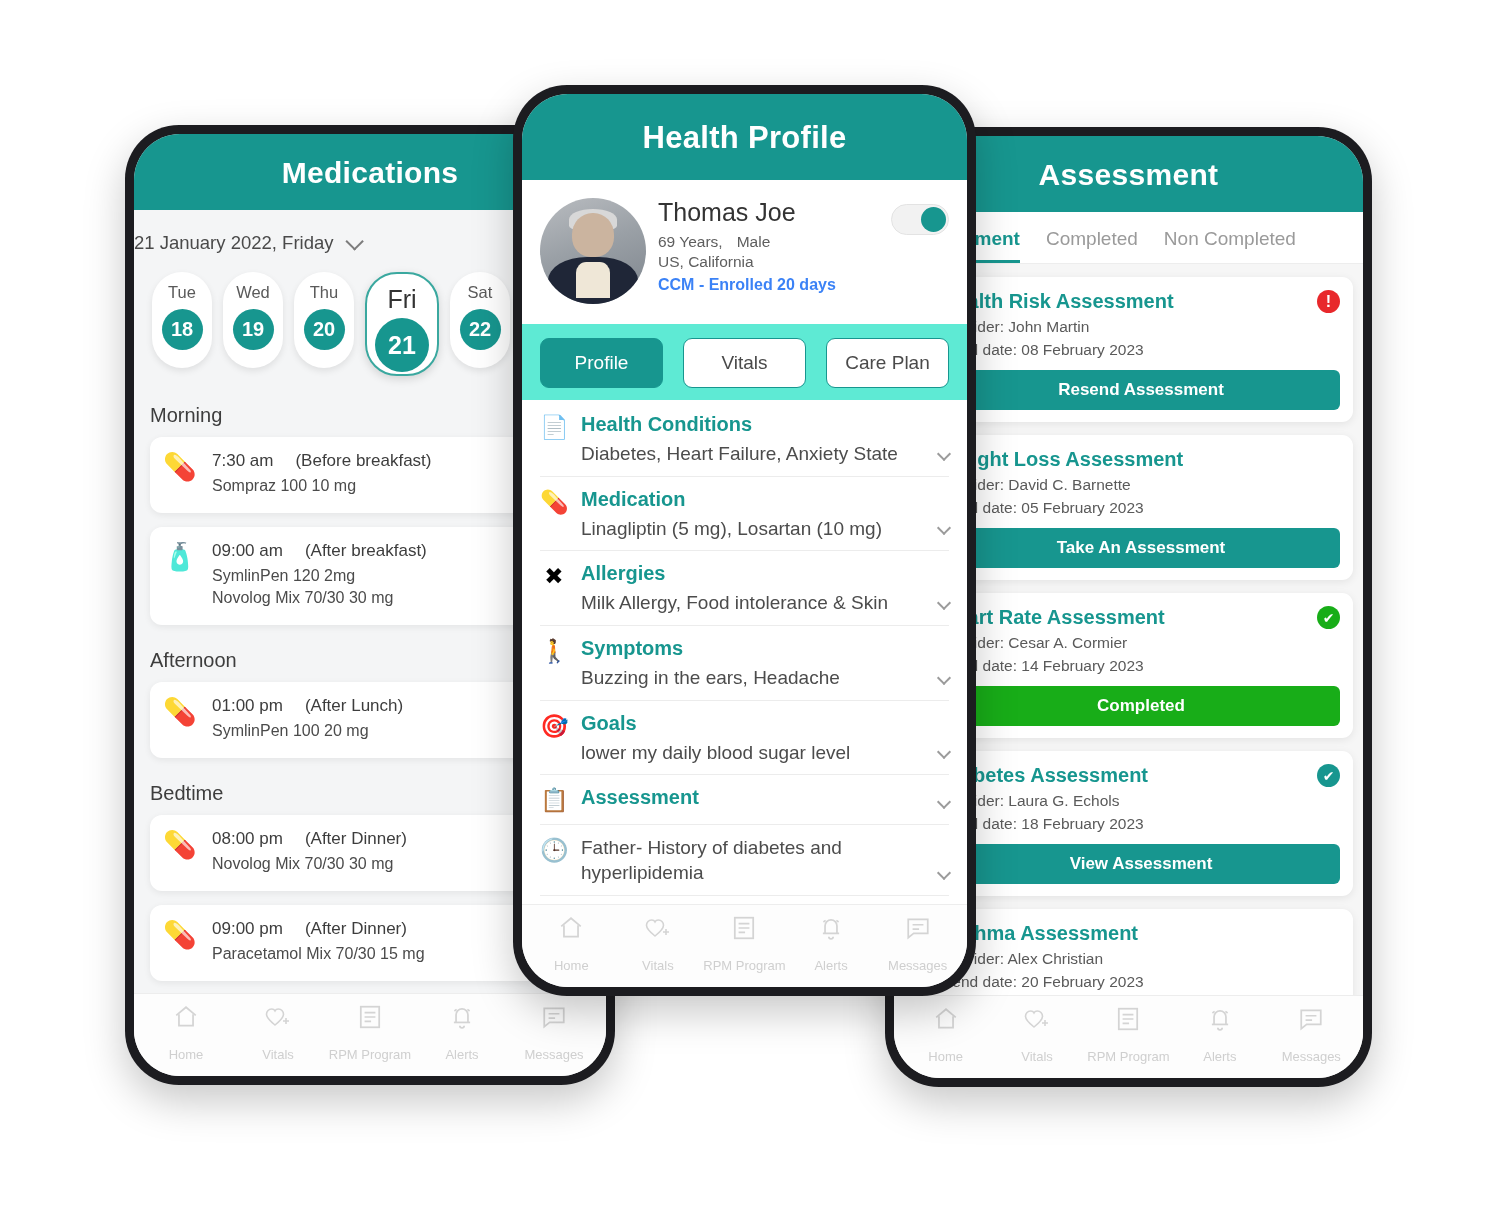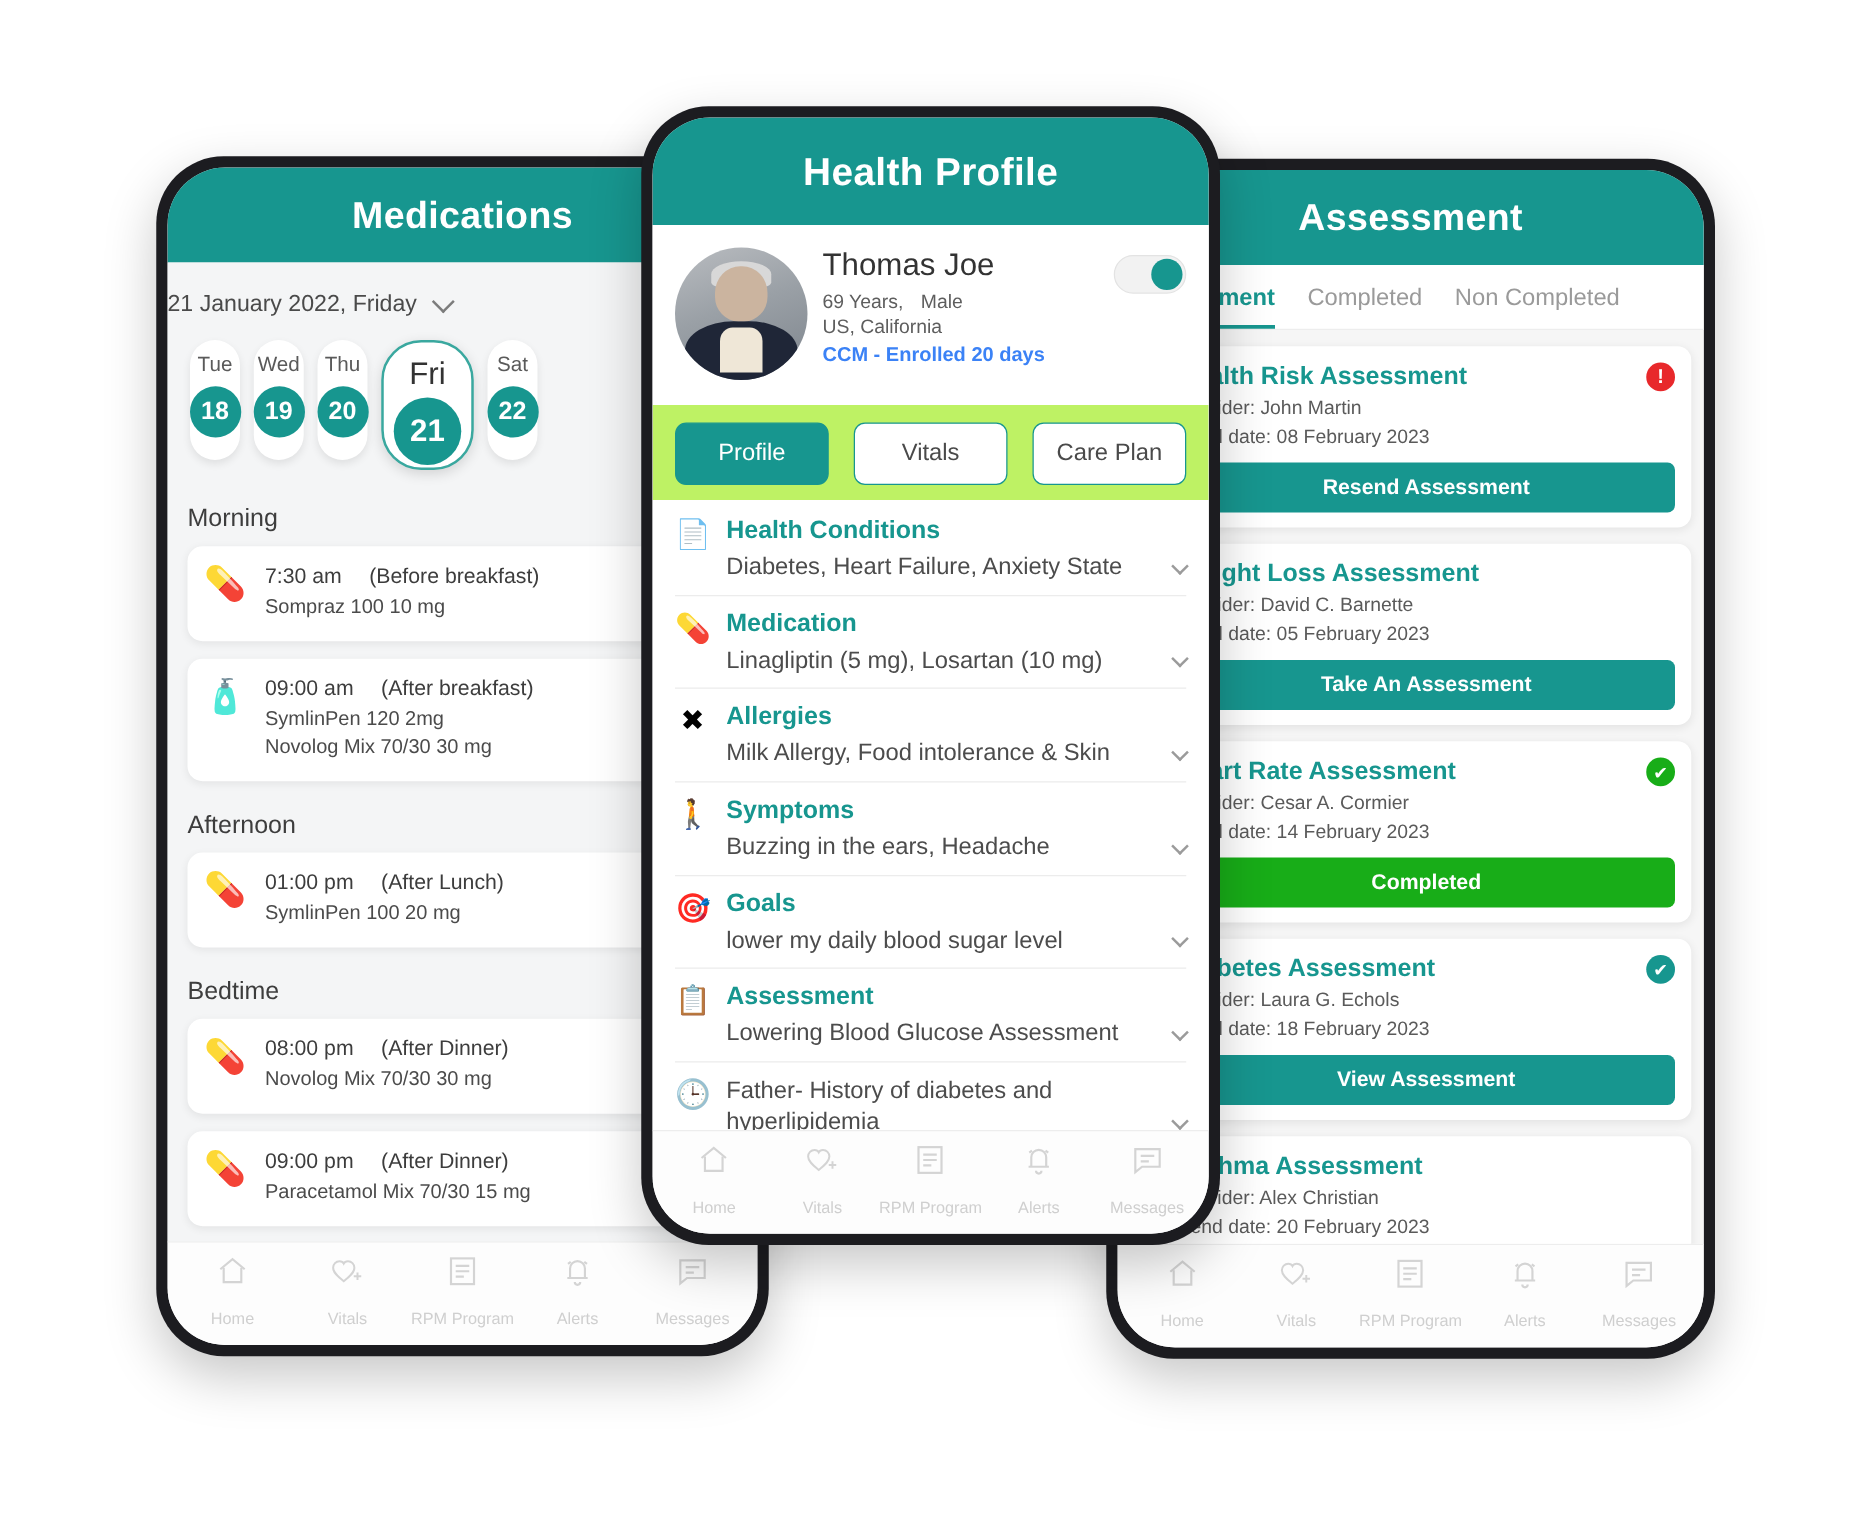--- a/index.html
+++ b/index.html
@@ -63,21 +63,21 @@
 
   
   .date-row {
     display: flex; align-items: center; justify-content: flex-start; gap: 12px;
     padding: 22px 0 14px; font-size: 18.5px; color: #4a4a4a;
   }
   .chev { display:inline-block; width: 13px; height: 13px; border-right: 2.4px solid #7c7c7c;
           border-bottom: 2.4px solid #7c7c7c; transform: rotate(45deg) translateY(-3px); }
   .day-strip { display: flex; gap: 11px; padding: 4px 0 4px 18px; }
   .day-pill {
-    width: 40px; height: 96px; border-radius: 32px; background: #ffffff;
+    width: 60px; height: 96px; border-radius: 32px; background: #ffffff;
     box-shadow: 0 3px 7px rgba(0,0,0,.09);
     display: flex; flex-direction: column; align-items: center; justify-content: flex-start;
     padding-top: 11px; flex: 0 0 auto;
   }
   .day-pill.sel { border: 2px solid #3aa89f; width: 74px; height: 104px; padding-top: 11px;
                   box-shadow: 0 3px 10px rgba(0,0,0,.14); }
   .day-name { font-size: 16.5px; color: #5a5a5a; }
   .day-pill.sel .day-name { font-size: 25px; color: #333; }
   .day-num {
     margin-top: 7px; width: 41px; height: 41px; border-radius: 50%;
@@ -117,21 +117,21 @@
   .p-meta { font-size: 15.5px; color: #5e5e5e; margin-bottom: 2px; }
   .p-meta .sep { display:inline-block; width: 14px; }
   .p-enroll { font-size: 16px; color: #3b82f6; font-weight: bold; margin-top: 5px; }
   .toggle {
     width: 58px; height: 31px; border-radius: 16px; background: #f2f2f2;
     border: 1px solid #e3e3e3; position: relative; flex: 0 0 auto; margin-top: 6px;
   }
   .toggle .knob { position: absolute; right: 2px; top: 2px; width: 25px; height: 25px;
                   border-radius: 50%; background: #17968F; }
 
-  .seg-row { display: flex; gap: 20px; padding: 14px 18px 12px; background: #bef264; }
+  .seg-row { display: flex; gap: 20px; padding: 14px 18px 12px; background: #5eead4; }
   .seg {
     flex: 1 1 0; text-align: center; padding: 13px 0; border-radius: 9px;
     border: 1.4px solid #17968F; background: #fff; color: #4a4a4a; font-size: 19px;
     font-family: inherit;
   }
   .seg.active { background: #17968F; color: #fff; }
 
   .info-list { background: #fff; padding: 2px 18px 10px; }
   .info-row { display: flex; gap: 13px; padding: 11px 0 9px; border-bottom: 1px solid #ececec; align-items: flex-start; }
   .info-row:last-child { border-bottom: none; }
@@ -516,21 +516,20 @@
               <div class="info-main">
                 <div class="info-title">Goals</div>
                 <div class="info-val">lower my daily blood sugar level</div>
               </div>
               <div class="info-chev"><span class="chev-s"></span></div>
             </div>
             <div class="info-row">
               <div class="info-ico">📋</div>
               <div class="info-main">
                 <div class="info-title">Assessment</div>
-                <div class="info-val">Lowering Blood Glucose Assessment</div>
               </div>
               <div class="info-chev"><span class="chev-s"></span></div>
             </div>
             <div class="info-row">
               <div class="info-ico">🕒</div>
               <div class="info-main">
                 <div class="info-val">Father- History of diabetes and hyperlipidemia</div>
               </div>
               <div class="info-chev"><span class="chev-s"></span></div>
             </div>

